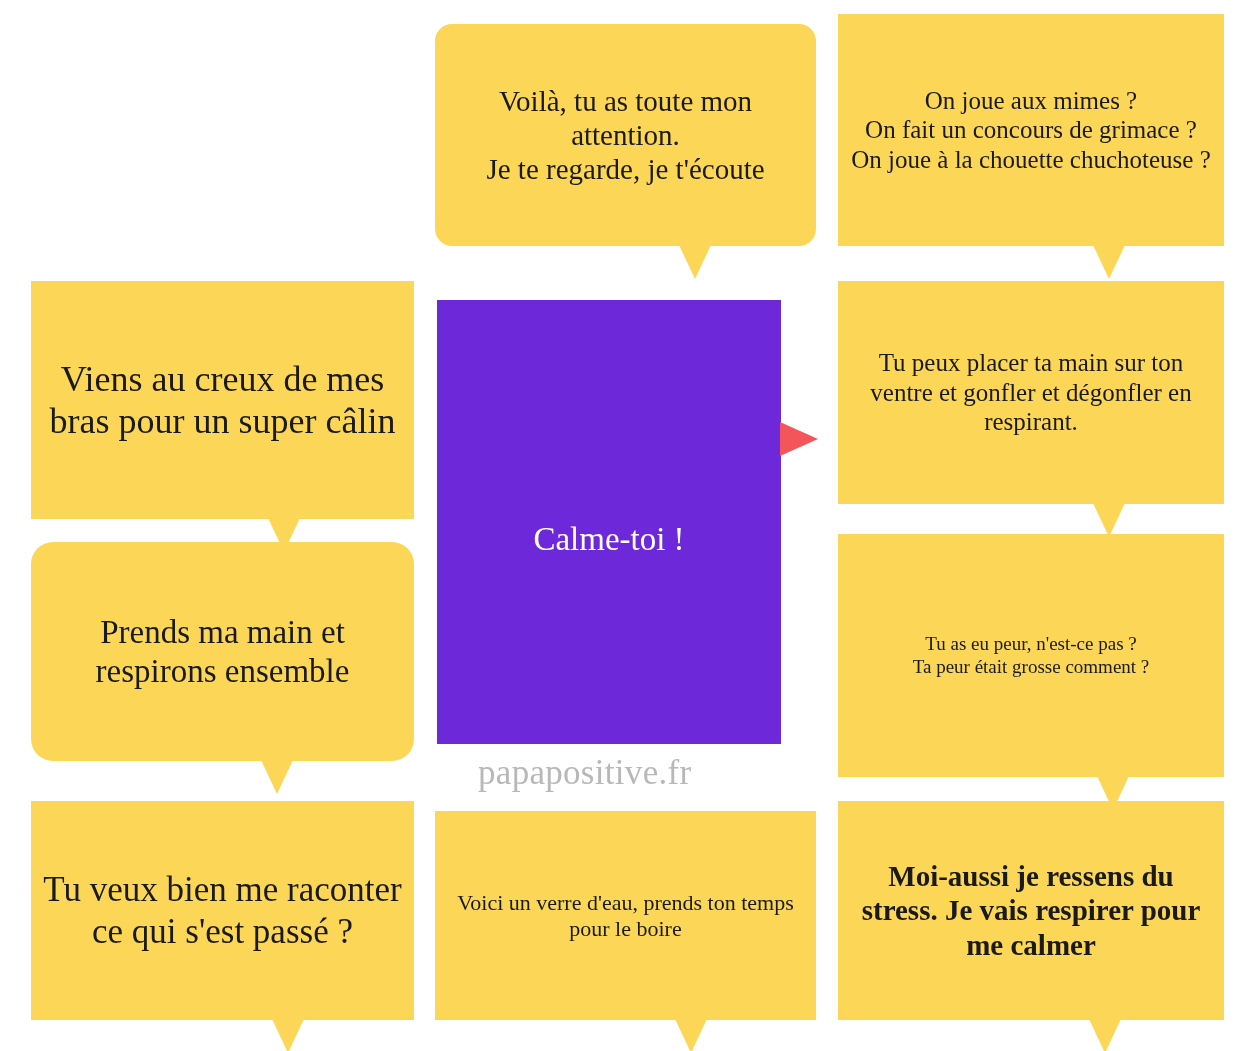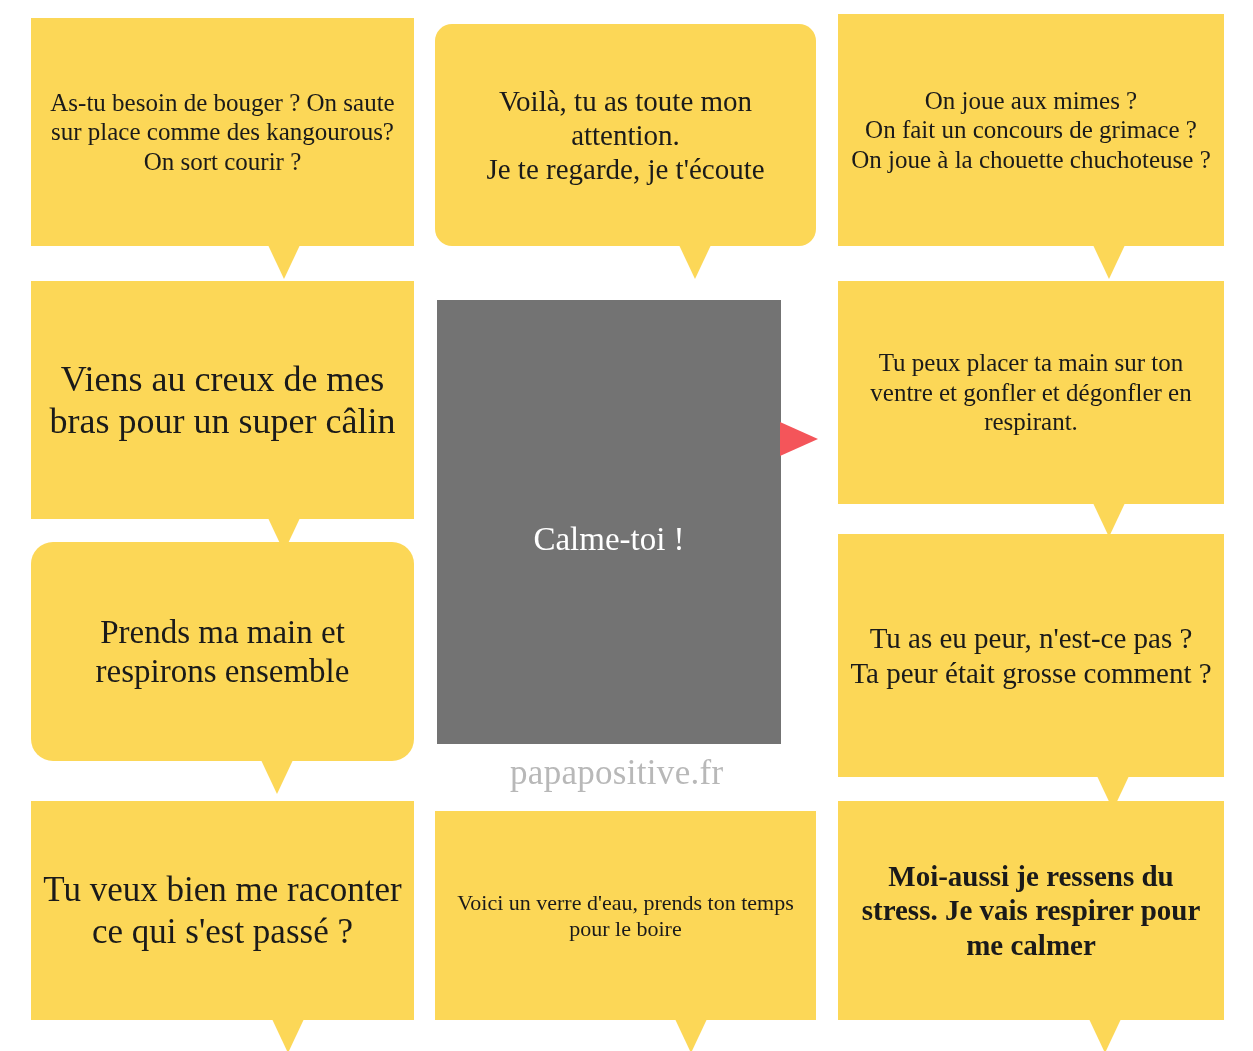--- a/index.html
+++ b/index.html
@@ -64,40 +64,40 @@
 
   #b3 { left: 31px;  top: 281px; width: 383px; height: 238px; font-size: 36px; }
   #b3 .tail { left: 62%; }
 
   #b4 { left: 838px; top: 281px; width: 386px; height: 223px; font-size: 25px; }
   #b4 .tail { left: 66%; }
 
   #b5 { left: 31px;  top: 542px; width: 383px; height: 219px; font-size: 33px; border-radius: 22px; }
   #b5 .tail { left: 60%; }
 
-  #b6 { left: 838px; top: 534px; width: 386px; height: 243px; font-size: 29px; }
+  #b6 { left: 838px; top: 534px; width: 386px; height: 243px; font-size: 19px; }
   #b6 .tail { left: 67%; }
 
   #b7 { left: 31px;  top: 801px; width: 383px; height: 219px; font-size: 35px; }
   #b7 .tail { left: 63%; }
 
   #b8 { left: 435px; top: 811px; width: 381px; height: 209px; font-size: 22px; }
   #b8 .tail { left: 63%; }
 
   #b9 { left: 838px; top: 801px; width: 386px; height: 219px; font-size: 29px; font-weight: bold; }
   #b9 .tail { left: 65%; }
 
   
   #center {
     position: absolute;
     left: 437px;
     top: 300px;
     width: 344px;
     height: 444px;
-    background: #737373;
+    background: #6d28d9;
     color: #ffffff;
     display: flex;
     align-items: center;
     justify-content: center;
     box-sizing: border-box;
   }
   #center .center-text {
     font-size: 33px;
     text-align: center;
     margin-top: 34px;
@@ -114,32 +114,27 @@
   }
 
   #watermark {
     position: absolute;
     left: 478px;
     top: 753px;
     font-size: 35px;
     color: #b8b8b8;
     font-family: "Liberation Serif", serif;
     letter-spacing: 0.3px;
-    margin-left: 32px;
   }
 </style>
 </head>
 <body>
 
 <div id="board">
 
-  <div class="bubble" id="b0">
-    <span class="txt">As-tu besoin de bouger ? On saute sur place comme des kangourous? On sort courir ?</span>
-    <span class="tail"></span>
-  </div>
 
   <div class="bubble" id="b1">
     <span class="txt">Voilà, tu as toute mon attention.
 Je te regarde, je t'écoute</span>
     <span class="tail"></span>
   </div>
 
   <div class="bubble" id="b2">
     <span class="txt">On joue aux mimes ?
 On fait un concours de grimace ?

